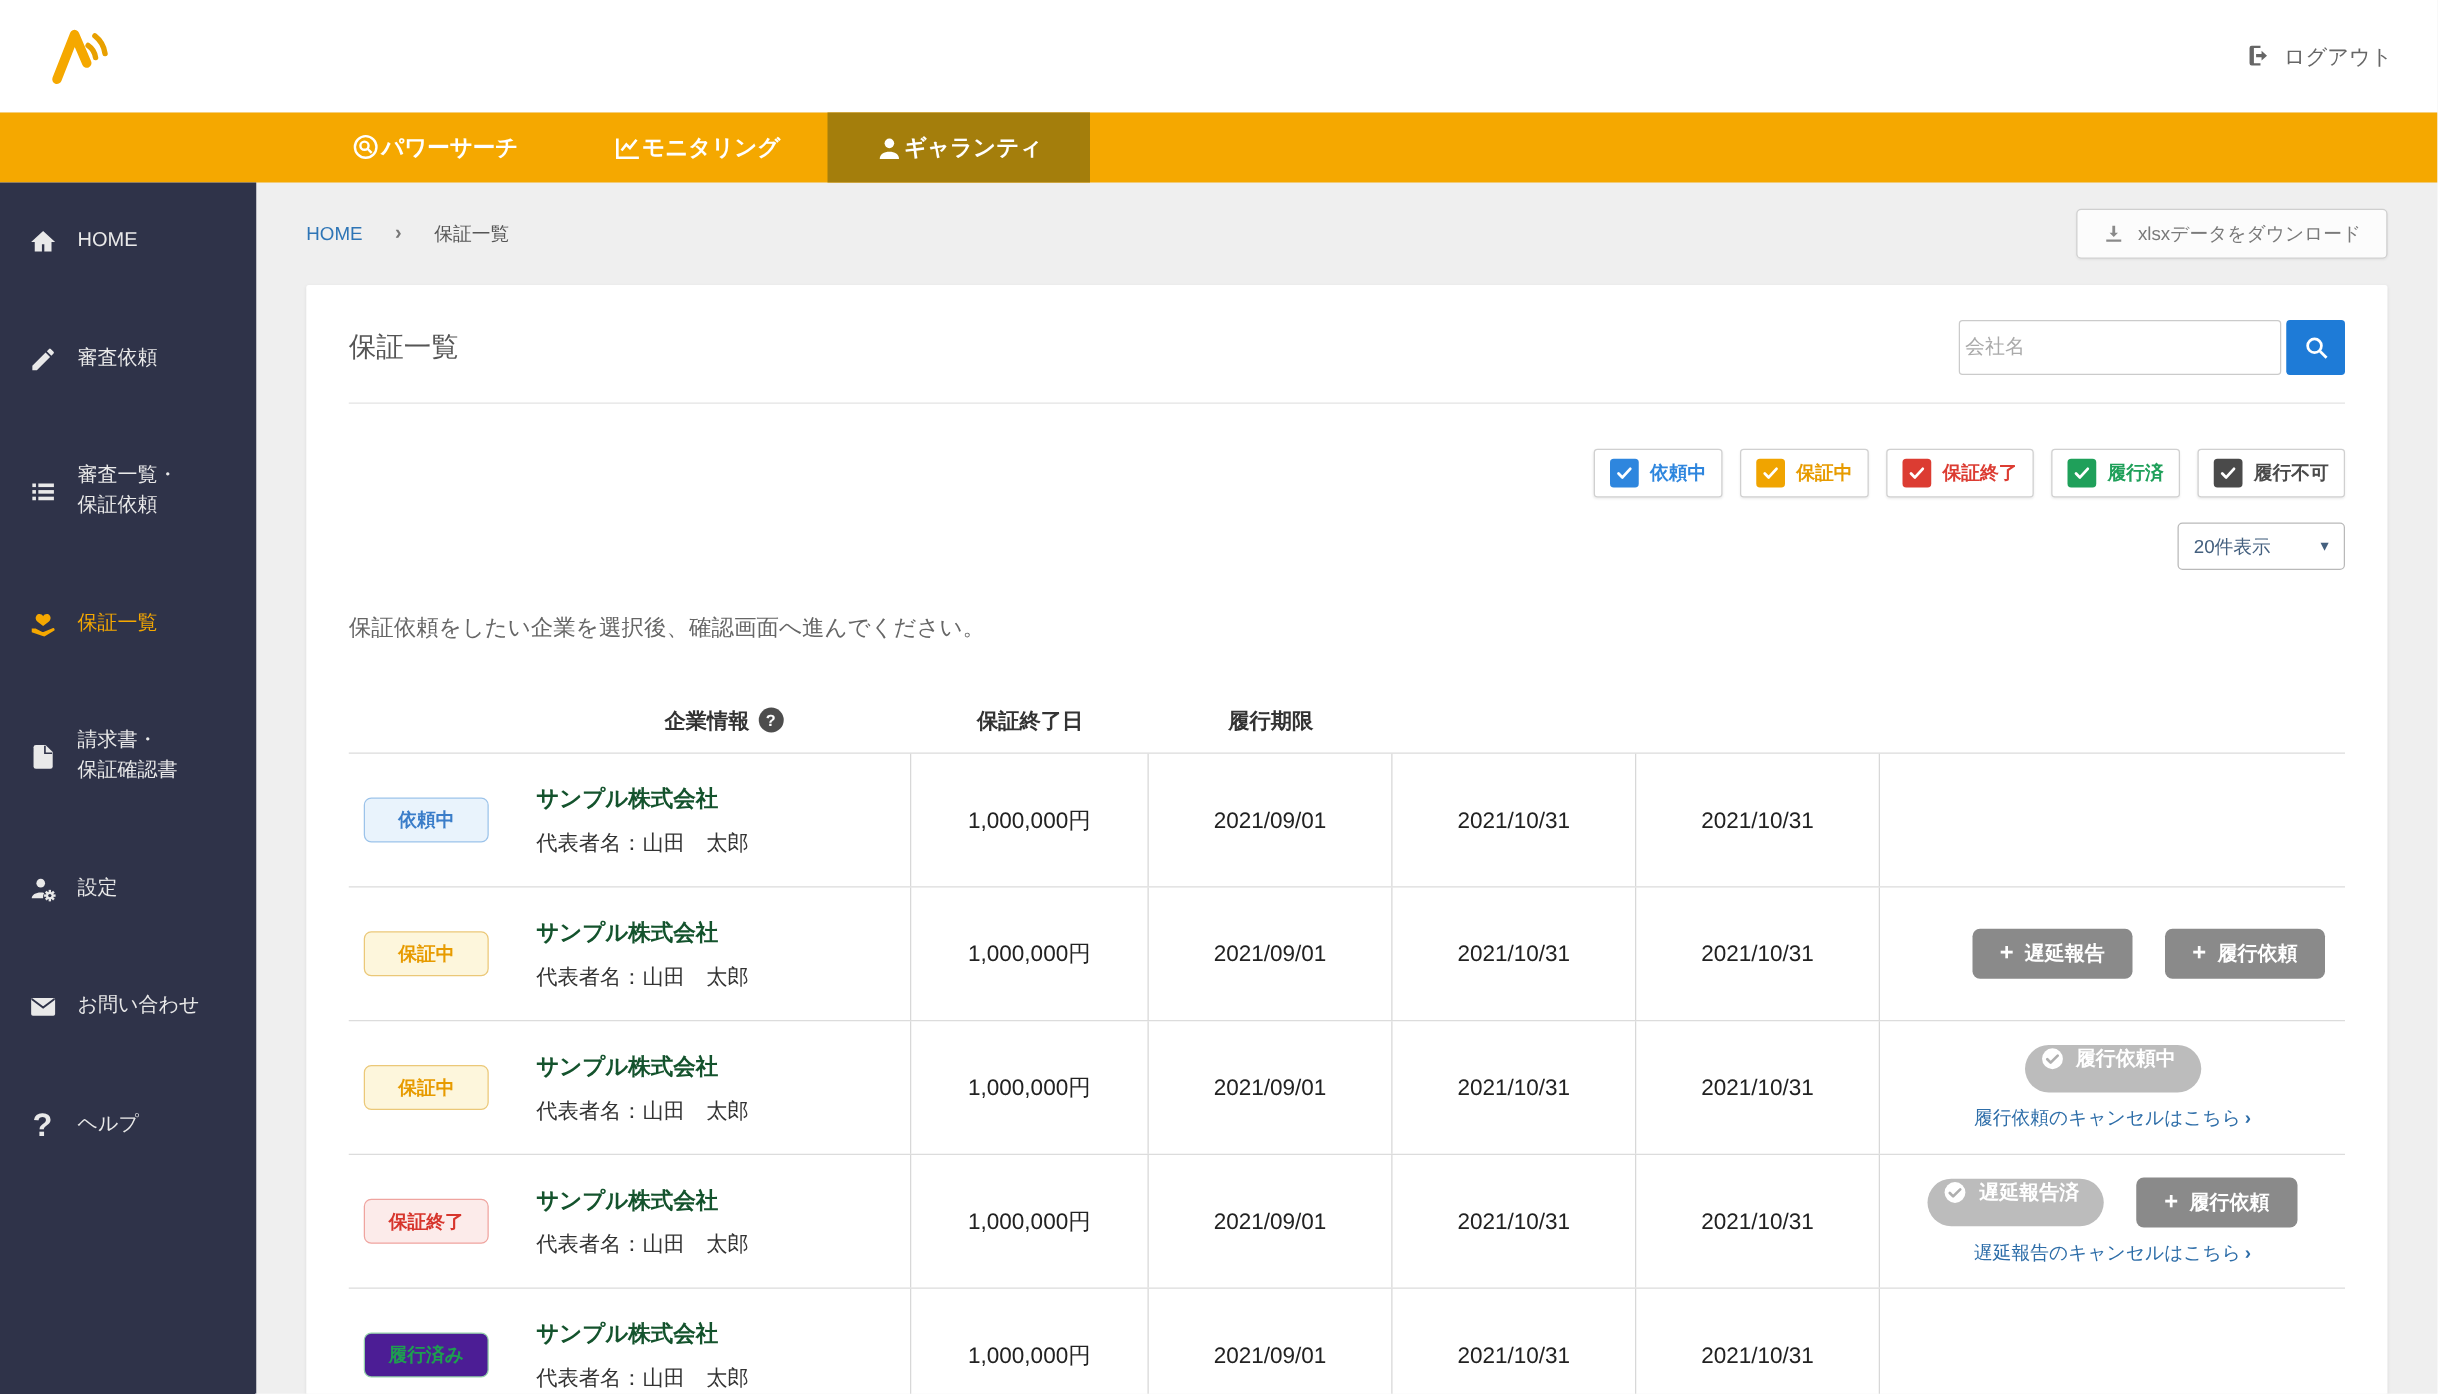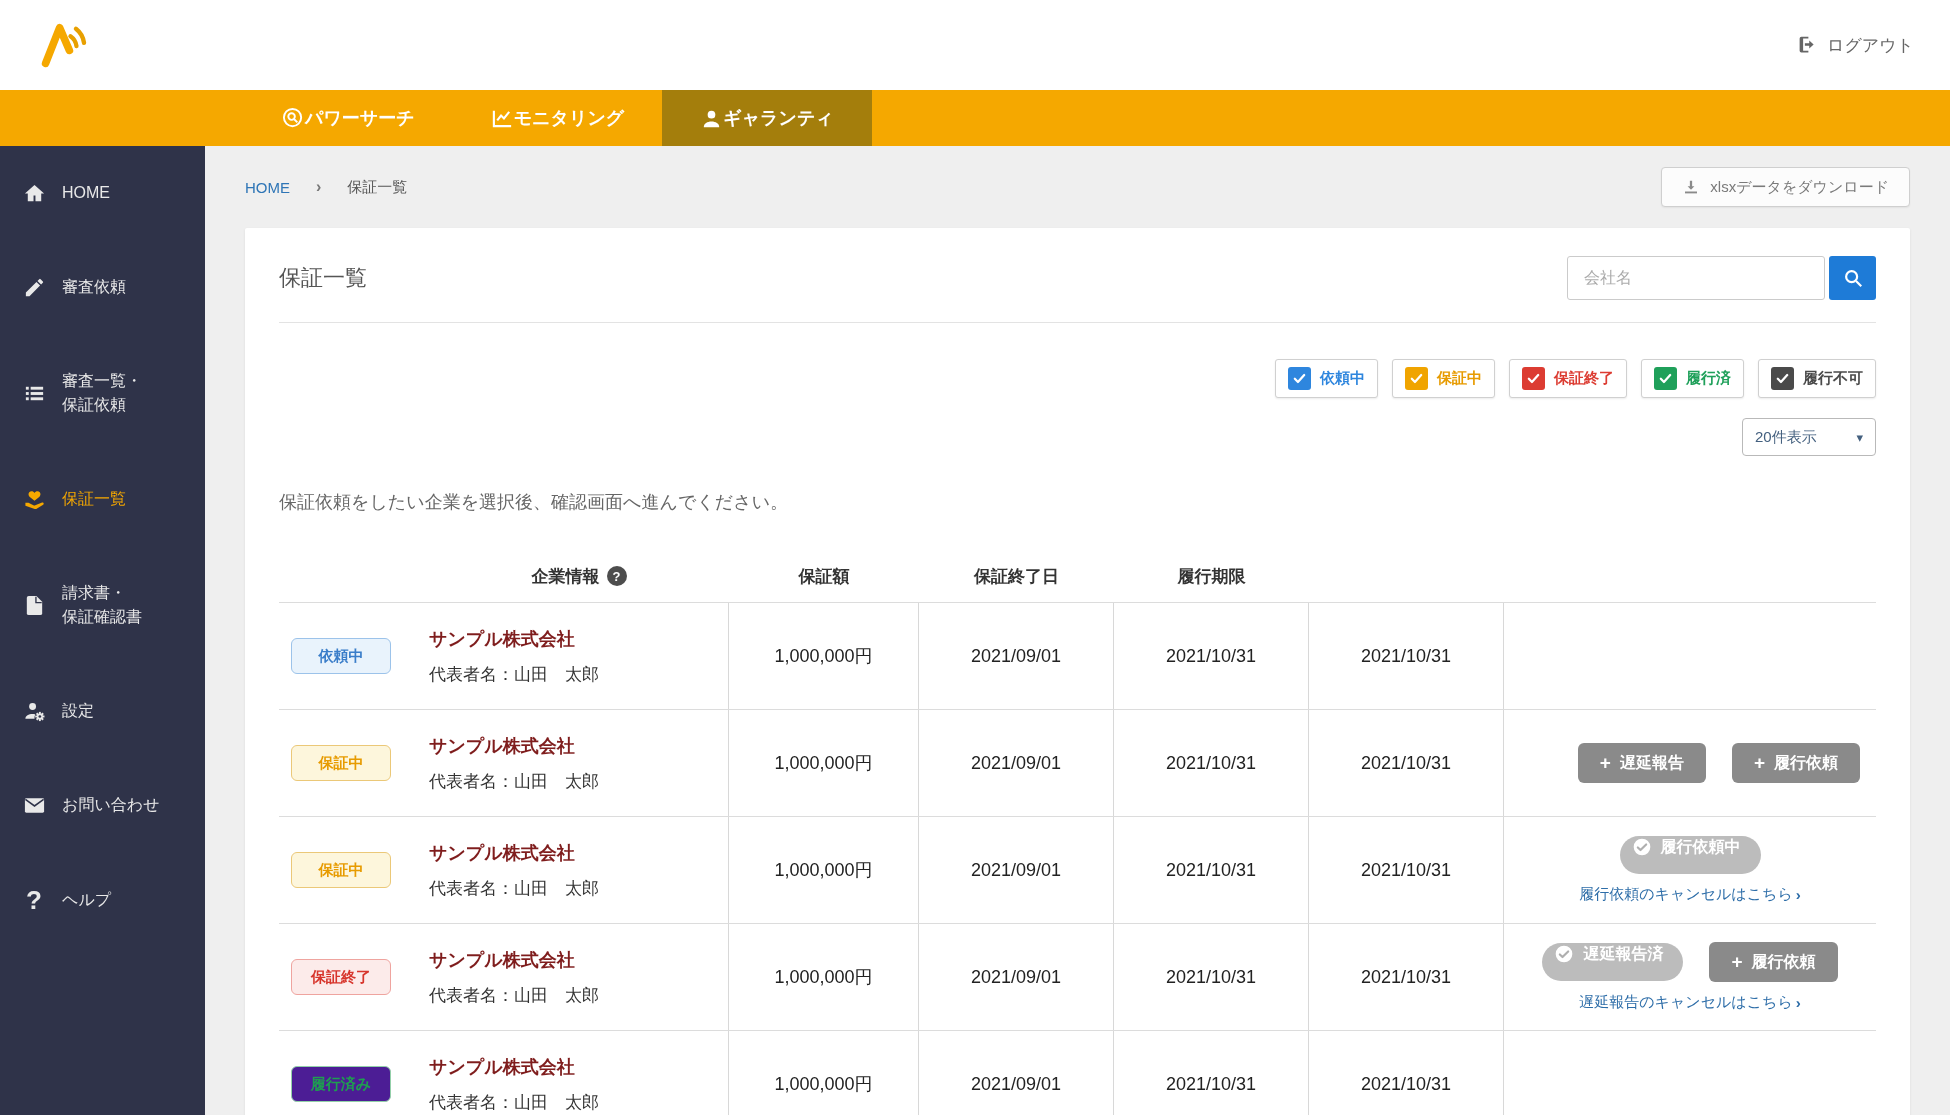--- a/index.html
+++ b/index.html
@@ -38,21 +38,21 @@
   .crumb-arrow { color:#777; margin:0 26px; font-weight:bold; font-size:16px; }
   .crumb-cur { color:#555; }
   .dl-btn { display:flex; align-items:center; gap:10px; height:40px; padding:0 20px; background:#FCFCFC; border:1px solid #CFCFCF; border-radius:4px; color:#7A7A7A; font-size:15px; cursor:pointer; box-shadow:0 1px 2px rgba(0,0,0,.06); }
   .dl-btn svg { width:18px; height:18px; fill:#8A8A8A; }
 
   
   .card { background:#fff; border-radius:2px; box-shadow:0 1px 3px rgba(0,0,0,.08); padding:28px 34px 40px; }
   .card-head { display:flex; align-items:center; justify-content:space-between; }
   .card-title { font-size:22px; font-weight:normal; color:#555; }
   .search { display:flex; gap:4px; }
-  .search input { width:258px; height:44px; border:1px solid #CBCBCB; border-radius:3px; padding:0 16px; font-size:16px; color:#333; font-family:inherit; }
+  .search input { width:258px; height:44px; border:1px solid #CBCBCB; border-radius:3px; padding:0 4px; font-size:16px; color:#333; font-family:inherit; }
   .search input::placeholder { color:#AAA; }
   .search-btn { width:47px; height:44px; background:#1E7BD7; border:none; border-radius:3px; display:flex; align-items:center; justify-content:center; cursor:pointer; }
   .search-btn svg { width:22px; height:22px; }
   .head-divider { border-bottom:1px solid #E3E3E3; margin-top:22px; }
 
   
   .filters { display:flex; justify-content:flex-end; gap:14px; margin-top:36px; }
   .chip { display:flex; align-items:center; gap:9px; background:#fff; border:1px solid #D0D0D0; border-radius:3px; padding:7px 12px; cursor:pointer; box-shadow:0 1px 2px rgba(0,0,0,.08); }
   .cb { width:23px; height:23px; border-radius:3px; display:flex; align-items:center; justify-content:center; }
   .cb svg { width:15px; height:15px; }
@@ -76,21 +76,21 @@
   .g-row { border-top:1px solid #DCDCDC; }
   .g-row > div { display:flex; flex-direction:column; justify-content:center; min-height:106px; }
   .g-row > .sep { border-right:1px solid #D8D8D8; }
   .c-status { align-items:flex-start; }
   .badge { width:100px; height:36px; margin-left:12px; display:flex; flex:none; align-items:center; justify-content:center; font-size:15px; font-weight:bold; border-radius:6px; border:1px solid; }
   .b-blue  { color:#3A7DC9; background:#E9F3FC; border-color:#9CC3EA; }
   .b-yellow{ color:#E79B00; background:#FDF6DC; border-color:#EBC878; }
   .b-red   { color:#D7352C; background:#FCEBEA; border-color:#EFA49F; }
   .b-green { color:#1E9E50; background:#4c1d95; border-color:#93D0A9; }
   .c-company { align-items:flex-start; padding-right:16px; }
-  .company-link { color:#7f1d1d; font-weight:bold; font-size:18px; cursor:pointer; }
+  .company-link { color:#14532d; font-weight:bold; font-size:18px; cursor:pointer; }
   .rep { margin-top:12px; font-size:17px; color:#333; }
   .c-val { align-items:center; font-size:18px; color:#222; }
   .help-dot { width:20px; height:20px; border-radius:50%; background:#4D4D4D; color:#fff; font-size:13px; font-weight:bold; display:inline-flex; align-items:center; justify-content:center; margin-left:7px; }
   .c-actions { align-items:center; padding:0 8px; }
   .act-right { flex-direction:row !important; justify-content:flex-end !important; align-items:center; gap:26px; padding-right:16px !important; }
   .act-row { display:flex; align-items:center; gap:26px; }
   .btn-gray { background:#8A8A8A; color:#fff; font-size:16px; font-weight:bold; border:none; border-radius:6px; height:40px; padding:0 22px; display:inline-flex; align-items:center; gap:9px; cursor:pointer; font-family:inherit; }
   .btn-gray .plus { font-size:19px; font-weight:bold; }
   .pill-gray { background:#BCBCBC; color:#fff; font-size:16px; font-weight:bold; border-radius:20px; height:38px; padding:0 20px 16px 12px; display:inline-flex; align-items:center; gap:9px; }
   .pill-gray svg { width:20px; height:20px; }
@@ -310,21 +310,20 @@
       <p class="instruction">保証依頼をしたい企業を選択後、確認画面へ進んでください。</p>
 
       <div class="g-table">
 
         <div class="g-head">
           <div></div>
           <div>
             <span>企業情報</span>
             <span class="help-dot">?</span>
           </div>
-          <div>保証額</div>
           <div>保証終了日</div>
           <div>履行期限</div>
           <div></div>
         </div>
 
         <div class="g-row">
           <div class="c-status">
               <span class="badge b-blue">依頼中</span>
             </div>
           <div class="c-company sep">

